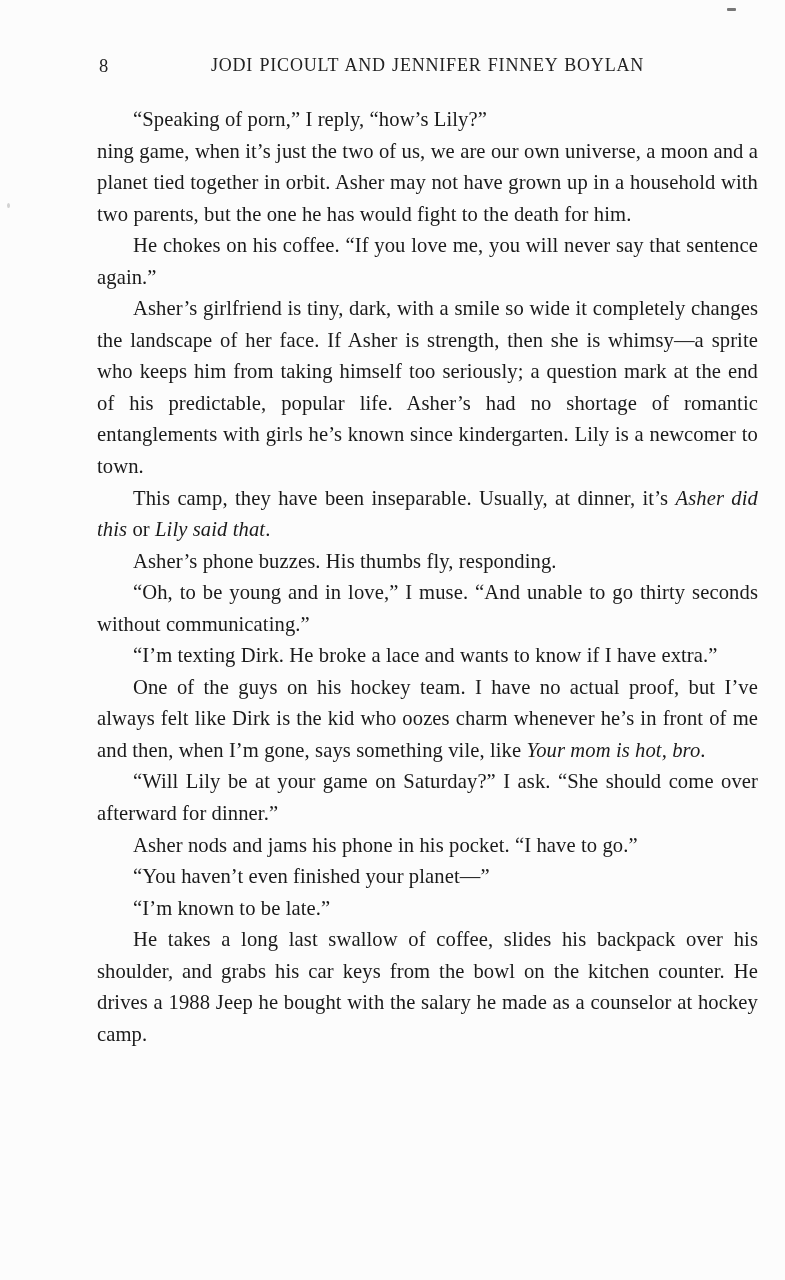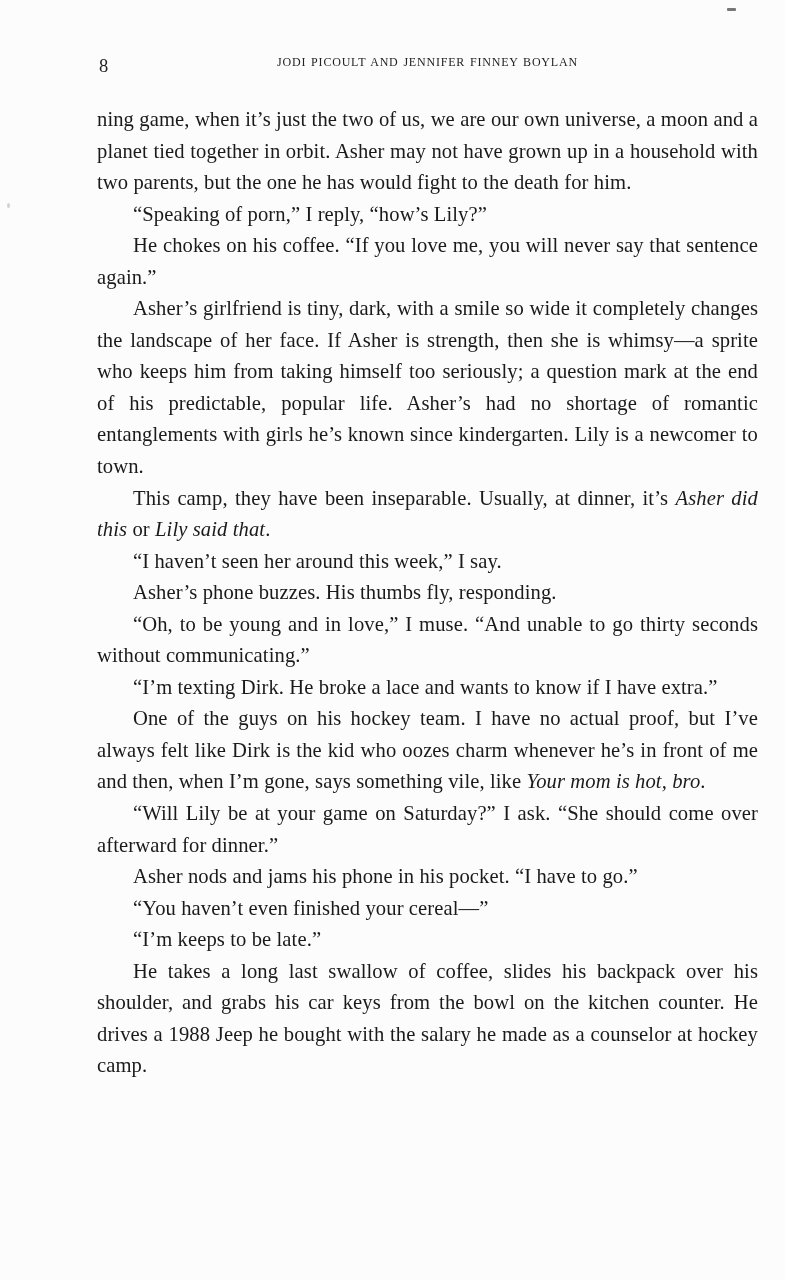--- a/index.html
+++ b/index.html
@@ -26,21 +26,21 @@
   }
   .page-number {
     position: absolute;
     left: 2px; top: 1px;
     font-size: 18.5px;
     color: var(--header_ink);
   }
   .header-title {
     display: block;
     text-align: center;
-    font-size: 12px;
+    font-size: 18px;
     letter-spacing: 0.8px;
     word-spacing: 1px;
     color: var(--header_ink);
     white-space: nowrap;
   }
   .body-text {
     position: absolute;
     top: 104px; left: 97px; width: 661px;
   }
   .para {
@@ -63,32 +63,31 @@
 </head>
 <body>
 
 <div class="page">
   <header class="running-head">
     <span class="page-number">8</span>
     <span class="header-title">JODI PICOULT AND JENNIFER FINNEY BOYLAN</span>
   </header>
 
   <main class="body-text">
+      <p class="para indent"><span>“Speaking of porn,” I reply, “how’s Lily?”</span></p>
       <p class="para"><span>ning game, when it’s just the two of us, we are our own universe, a moon and a planet tied together in orbit. Asher may not have grown up in a household with two parents, but the one he has would fight to the death for him.</span></p>
-      <p class="para indent"><span>“Speaking of porn,” I reply, “how’s Lily?”</span></p>
       <p class="para indent"><span>He chokes on his coffee. “If you love me, you will never say that sentence again.”</span></p>
       <p class="para indent"><span>Asher’s girlfriend is tiny, dark, with a smile so wide it completely changes the landscape of her face. If Asher is strength, then she is whimsy—a sprite who keeps him from taking himself too seriously; a question mark at the end of his predictable, popular life. Asher’s had no shortage of romantic entanglements with girls he’s known since kindergarten. Lily is a newcomer to town.</span></p>
       <p class="para indent"><span>This camp, they have been inseparable. Usually, at dinner, it’s </span><span class="em">Asher did this</span><span> or </span><span class="em">Lily said that</span><span>.</span></p>
-      <p class="para indent"><span>“I haven’t seen her around this week,” I say.</span></p>
       <p class="para indent"><span>Asher’s phone buzzes. His thumbs fly, responding.</span></p>
       <p class="para indent"><span>“Oh, to be young and in love,” I muse. “And unable to go thirty seconds without communicating.”</span></p>
       <p class="para indent"><span>“I’m texting Dirk. He broke a lace and wants to know if I have extra.”</span></p>
       <p class="para indent"><span>One of the guys on his hockey team. I have no actual proof, but I’ve always felt like Dirk is the kid who oozes charm whenever he’s in front of me and then, when I’m gone, says something vile, like </span><span class="em">Your mom is hot, bro</span><span>.</span></p>
       <p class="para indent"><span>“Will Lily be at your game on Saturday?” I ask. “She should come over afterward for dinner.”</span></p>
       <p class="para indent"><span>Asher nods and jams his phone in his pocket. “I have to go.”</span></p>
-      <p class="para indent"><span>“You haven’t even finished your cereal—”</span></p>
-      <p class="para indent"><span>“I’m keeps to be late.”</span></p>
+      <p class="para indent"><span>“You haven’t even finished your planet—”</span></p>
+      <p class="para indent"><span>“I’m known to be late.”</span></p>
       <p class="para indent"><span>He takes a long last swallow of coffee, slides his backpack over his shoulder, and grabs his car keys from the bowl on the kitchen counter. He drives a 1988 Jeep he bought with the salary he made as a counselor at hockey camp.</span></p>
     </main>
 
   <div class="speck speck-1"></div>
   <div class="speck speck-2"></div>
 </div>
 
 </body></html>

